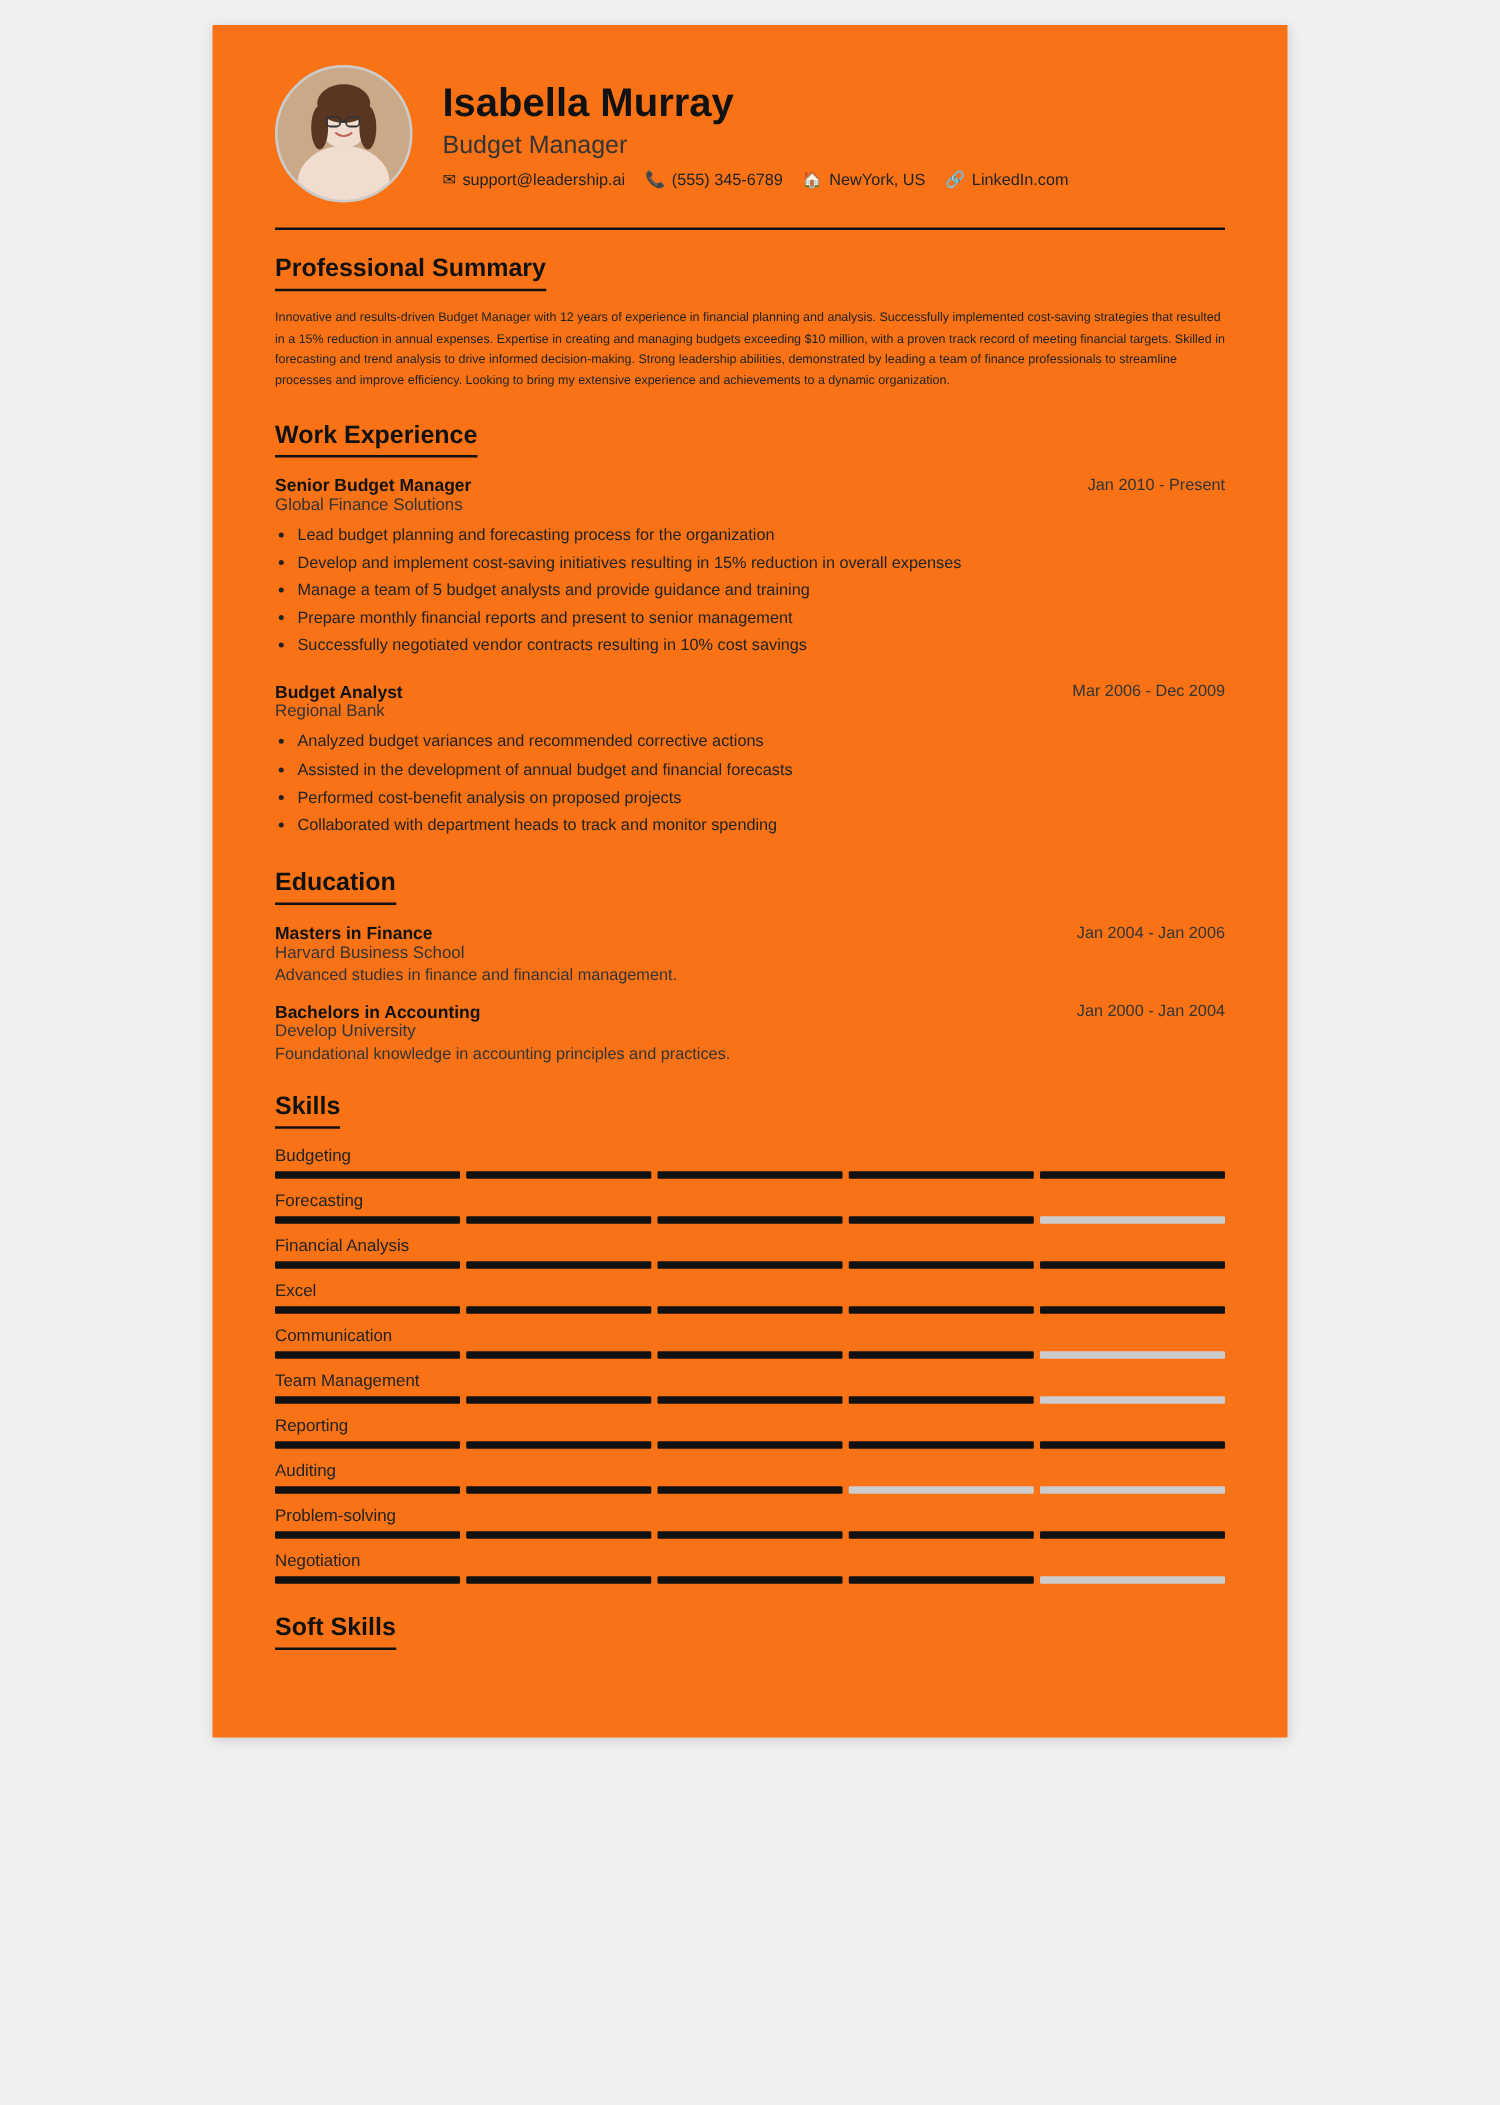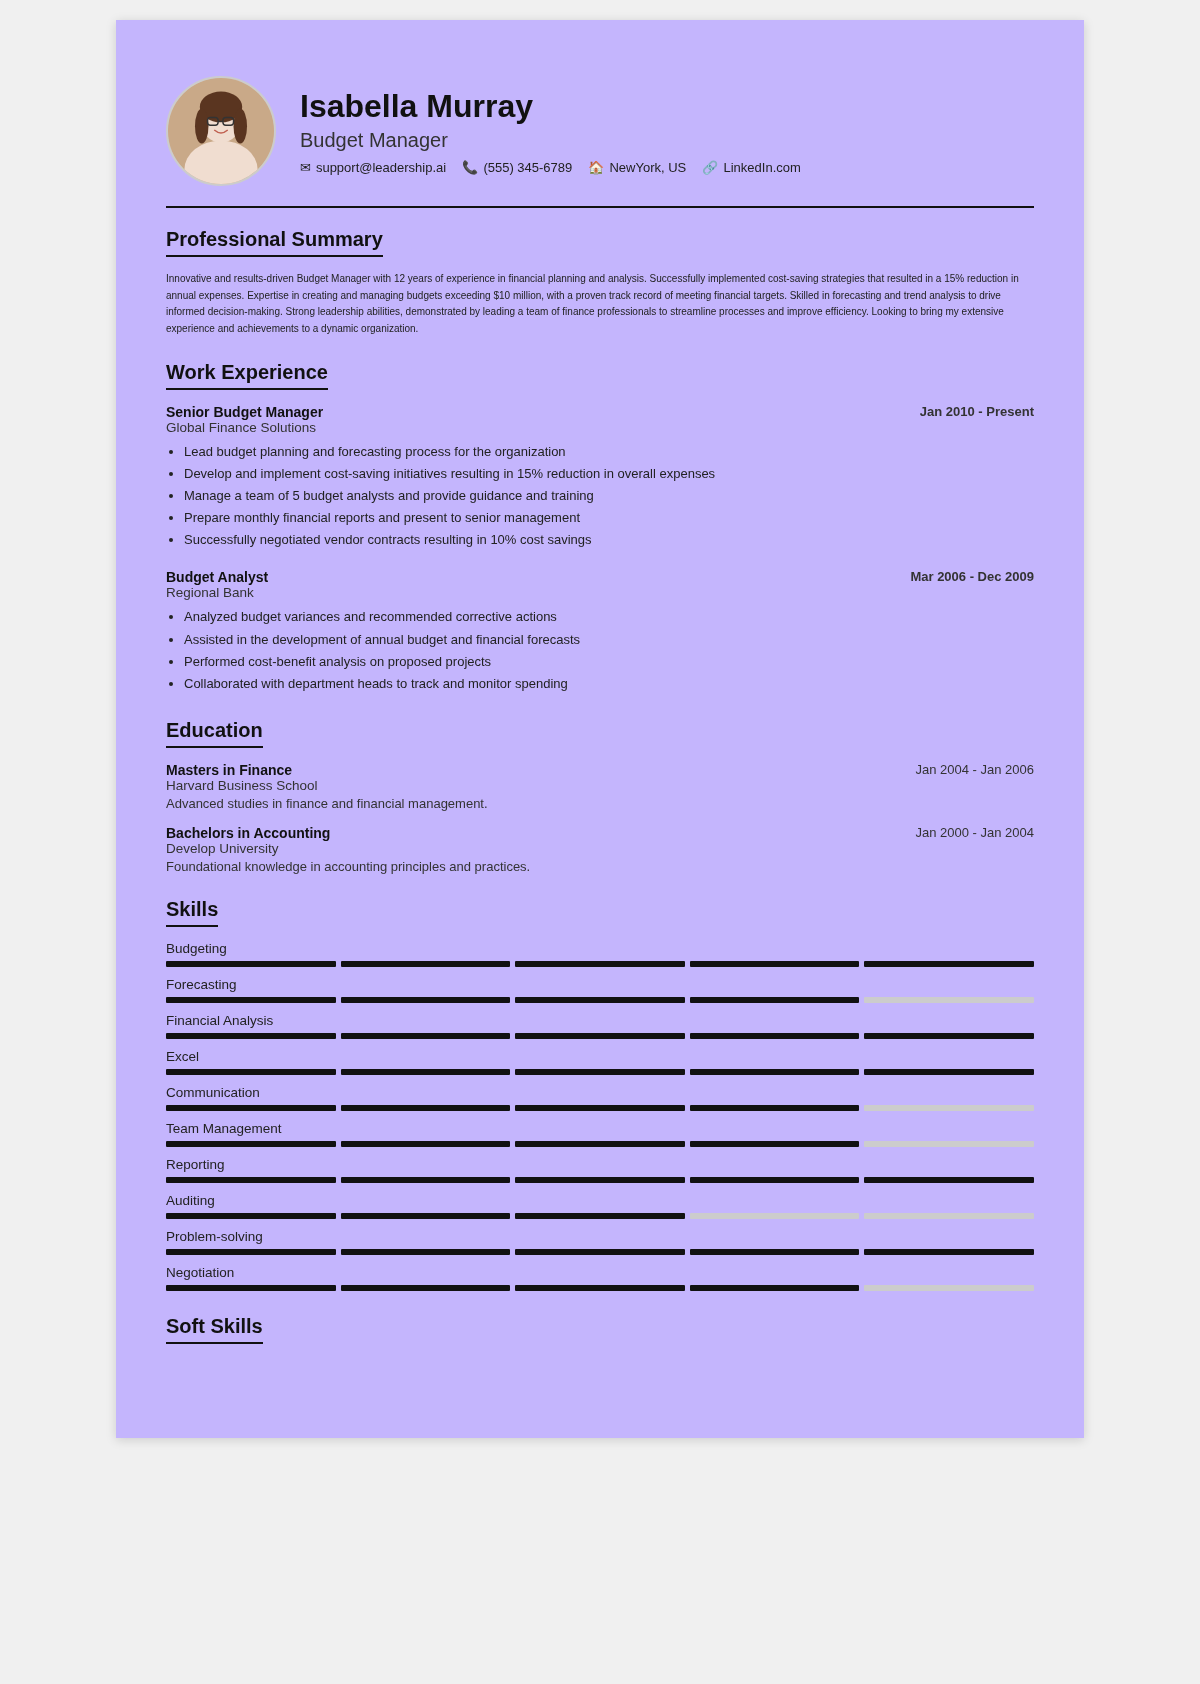--- a/index.html
+++ b/index.html
@@ -4,23 +4,23 @@
   <style>
     * { box-sizing: border-box; margin: 0; padding: 0; }
     body {
       font-family: Arial, sans-serif;
       background: #f0f0f0;
       display: flex;
       justify-content: center;
       padding: 20px;
     }
     .resume {
-      background: #c4b5fd;
-      width: 968px;
-      padding: 56px 50px;
+      background: #f97316;
+      width: 860px;
+      padding: 32px 50px;
       box-shadow: 0 2px 10px rgba(0,0,0,0.15);
     }
     
     .header {
       display: flex;
       align-items: center;
       gap: 24px;
       margin-bottom: 20px;
     }
     .avatar {
@@ -62,21 +62,21 @@
       border-bottom: 2.5px solid #111;
       padding-bottom: 4px;
       margin-bottom: 14px;
       display: inline-block;
     }
     .summary-text { font-size: 10px; color: #222; line-height: 1.65; }
     
     .job { margin-bottom: 18px; }
     .job-header { display: flex; justify-content: space-between; align-items: flex-start; }
     .job-title { font-size: 14px; font-weight: 700; color: #111; }
-    .job-date { font-size: 13px; color: #333; white-space: nowrap; font-weight: bold; }
+    .job-date { font-size: 13px; color: #333; white-space: nowrap; }
     .job-company { font-size: 13.5px; color: #333; margin-bottom: 6px; }
     .job-bullets { padding-left: 18px; }
     .job-bullets li { font-size: 13px; color: #222; line-height: 1.7; }
     
     .edu-entry { margin-bottom: 14px; }
     .edu-header { display: flex; justify-content: space-between; align-items: flex-start; }
     .edu-degree { font-size: 14px; font-weight: 700; color: #111; }
     .edu-date { font-size: 13px; color: #333; white-space: nowrap; }
     .edu-school { font-size: 13.5px; color: #333; margin-bottom: 3px; }
     .edu-desc { font-size: 13px; color: #333; }

